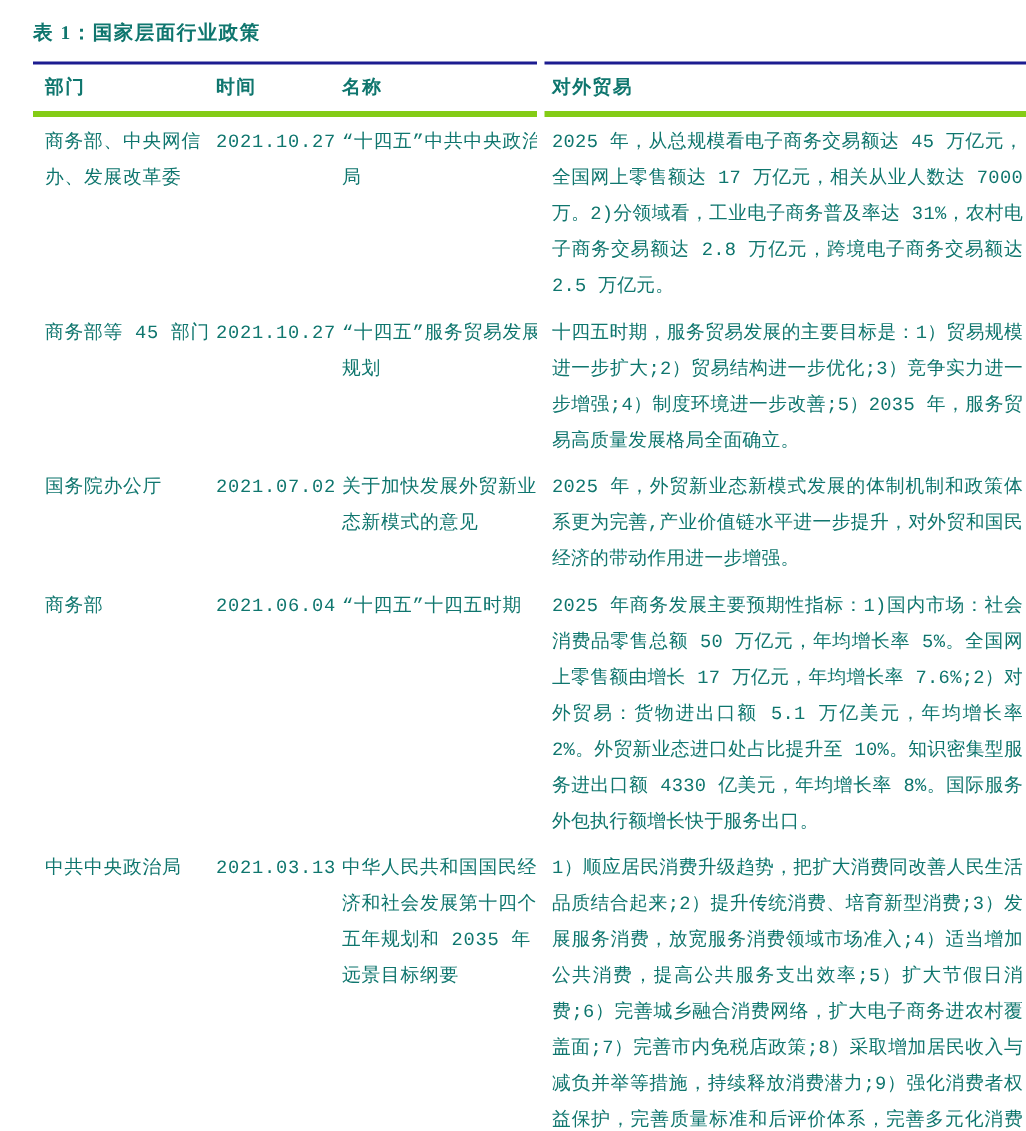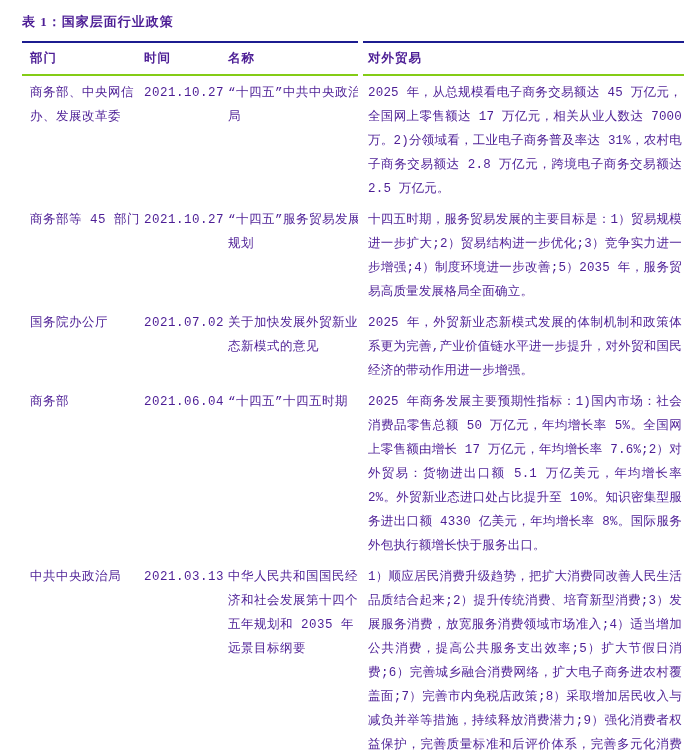--- a/index.html
+++ b/index.html
@@ -7,21 +7,21 @@
     margin: 0; padding: 0;
     width: 684px; height: 754px;
     background: #ffffff;
     font-family: "Liberation Serif", "DejaVu Serif", serif;
     overflow: hidden;
   }
   .page {
     position: relative;
     width: 658px; height: 754px;
     padding: 13px 0 0 22px;
-    color: #4c1d95;
+    color: #0f766e;
   }
   .doc-title {
     font-size: 13px;
     font-weight: bold;
     letter-spacing: 1px;
     margin: 0 0 10px 0;
   }
   .table-container {
     position: relative;
     width: 662px;
@@ -35,21 +35,21 @@
   }
   col.c-dept { width: 122px; }
   col.c-date { width: 84px; }
   col.c-name { width: 140px; }
   col.c-content { width: auto; }
   thead th {
     text-align: left;
     font-weight: bold;
     font-size: 12.5px;
     padding: 7px 0 7px 0;
-    border-bottom: 2px solid #84cc16;
+    border-bottom: 4px solid #84cc16;
     letter-spacing: 1px;
   }
   thead th.h-dept { padding-left: 8px; }
   tbody td {
     vertical-align: top;
     font-size: 12.5px;
     line-height: 24px;
     padding: 5px 4px 2px 0;
     letter-spacing: 0.5px;
     font-family: Liberation Mono, monospace;

